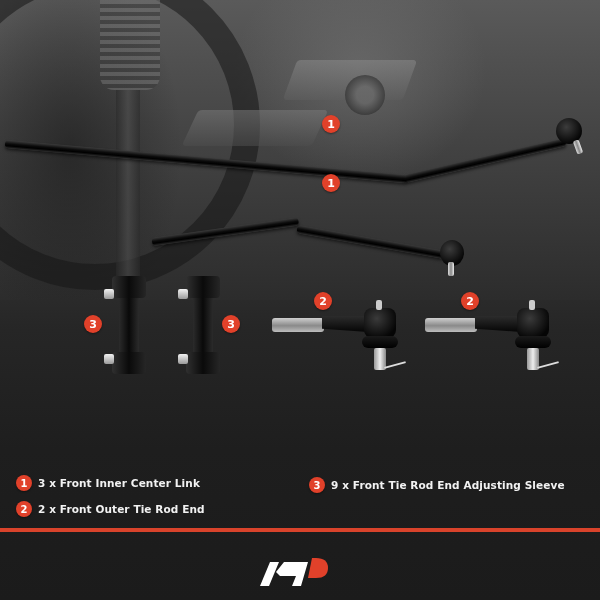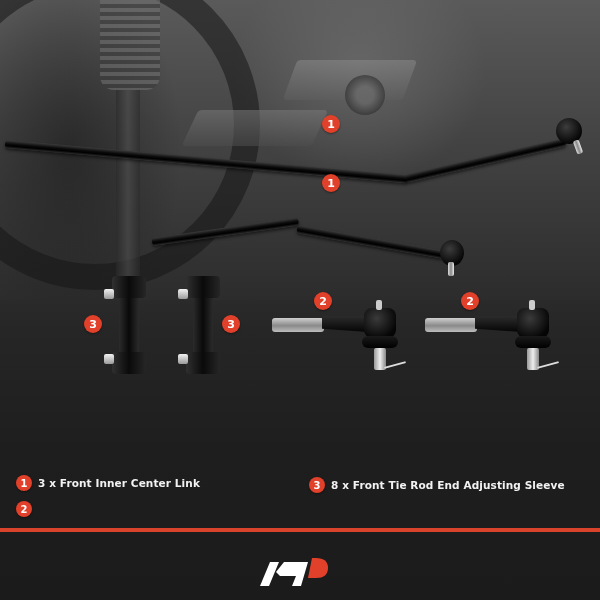--- a/index.html
+++ b/index.html
@@ -141,24 +141,25 @@
   <div class="badge" style="left:222px; top:315px;">3</div>
   <div class="badge" style="left:314px; top:292px;">2</div>
   <div class="badge" style="left:461px; top:292px;">2</div>
 
   <div class="legend-item" style="left:16px; top:475px;">
     <span class="badge">1</span>
     <span>3 x Front Inner Center Link</span>
   </div>
   <div class="legend-item" style="left:16px; top:501px;">
     <span class="badge">2</span>
+    <span>2 x Front Outer Tie Rod End</span>
   </div>
   <div class="legend-item" style="left:309px; top:477px;">
     <span class="badge">3</span>
-    <span>8 x Front Tie Rod End Adjusting Sleeve</span>
+    <span>9 x Front Tie Rod End Adjusting Sleeve</span>
   </div>
 
   <div class="divider"></div>
 
   <svg class="logo" viewBox="0 0 90 40">
     <polygon points="10,38 20,14 29,14 19,38" fill="#ffffff"></polygon>
     <polygon points="26,24 34,14 58,14 51,38 42,38 46,28 30,28" fill="#ffffff"></polygon>
     <path d="M62,10 L66,10 Q78,10 78,20 Q78,30 66,30 L58,30 Z" fill="#e1412a"></path>
   </svg>
 

